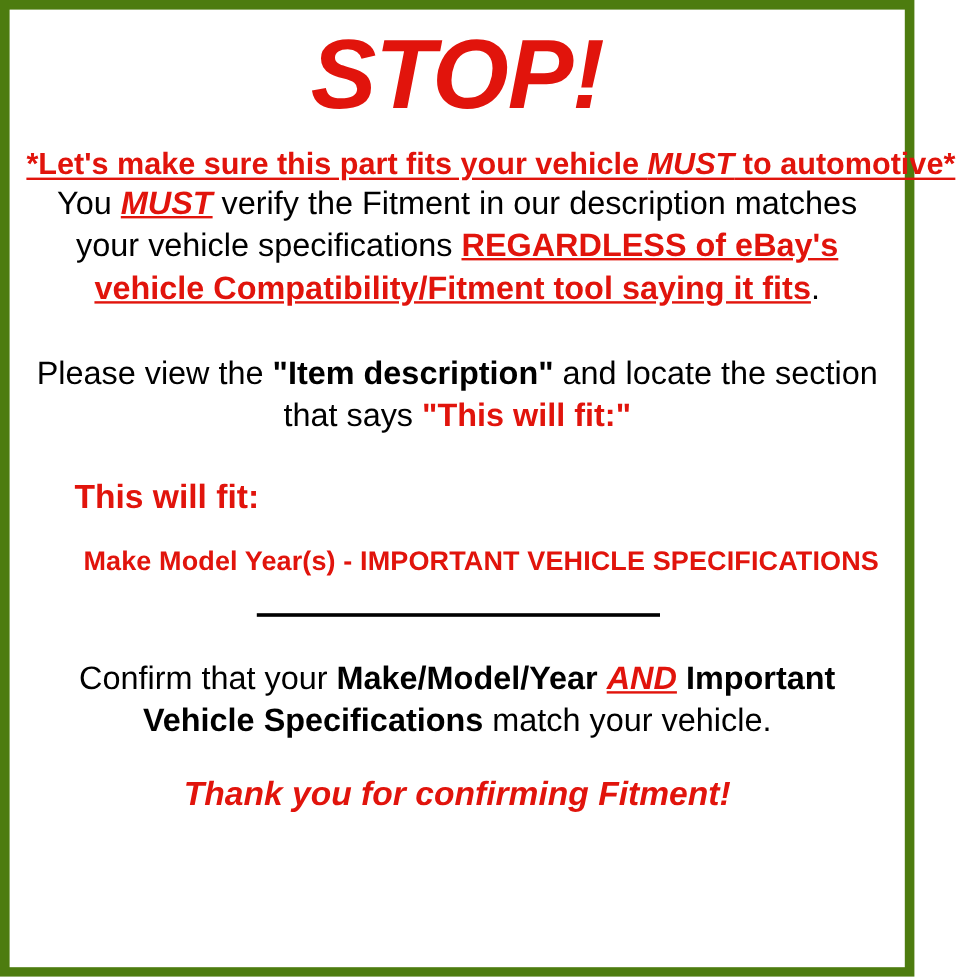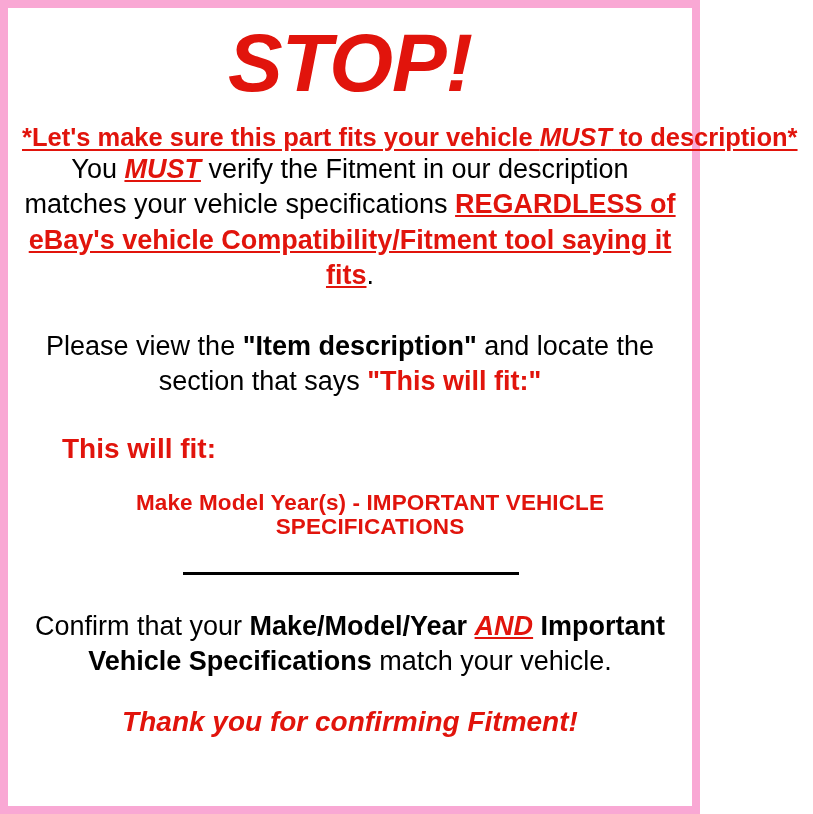--- a/index.html
+++ b/index.html
@@ -9,24 +9,24 @@
   }
   body {
     width: 813px;
     height: 814px;
     overflow: hidden;
     font-family: "Liberation Sans", sans-serif;
   }
 
   #notice-card {
     box-sizing: border-box;
-    width: 700px;
+    width: 762px;
     height: 814px;
     background: #ffffff;
-    border: 8px solid #f9a8d4;
+    border: 8px solid #4d7c0f;
     padding: 0;
     position: relative;
   }
 
   .inner {
     box-sizing: border-box;
     width: 100%;
     height: 100%;
     padding: 0 14px;
     display: block;
@@ -148,21 +148,21 @@
   }
 </style>
 </head>
 <body>
 
 <div id="notice-card">
   <div class="inner">
 
     <div id="stop-heading">STOP!</div>
 
-    <div id="subtitle"><span>*Let's make sure this part fits your vehicle </span><span class="ital">MUST</span><span> to description*</span></div>
+    <div id="subtitle"><span>*Let's make sure this part fits your vehicle </span><span class="ital">MUST</span><span> to automotive*</span></div>
 
     <p id="para-must" class="body-para"><span>You </span><span class="mustword">MUST</span><span> verify the Fitment in our description matches your vehicle specifications </span><span class="redbold-u">REGARDLESS of eBay's vehicle Compatibility/Fitment tool saying it fits</span><span>.</span></p>
 
     <p id="para-itemdesc" class="body-para"><span>Please view the </span><span class="bold">"Item description"</span><span> and locate the section that says </span><span class="redbold">"This will fit:"</span></p>
 
     <div id="example-block">
       <div id="example-fits">This will fit:</div>
       <div id="example-spec">Make Model Year(s) - IMPORTANT VEHICLE SPECIFICATIONS</div>
     </div>
 

